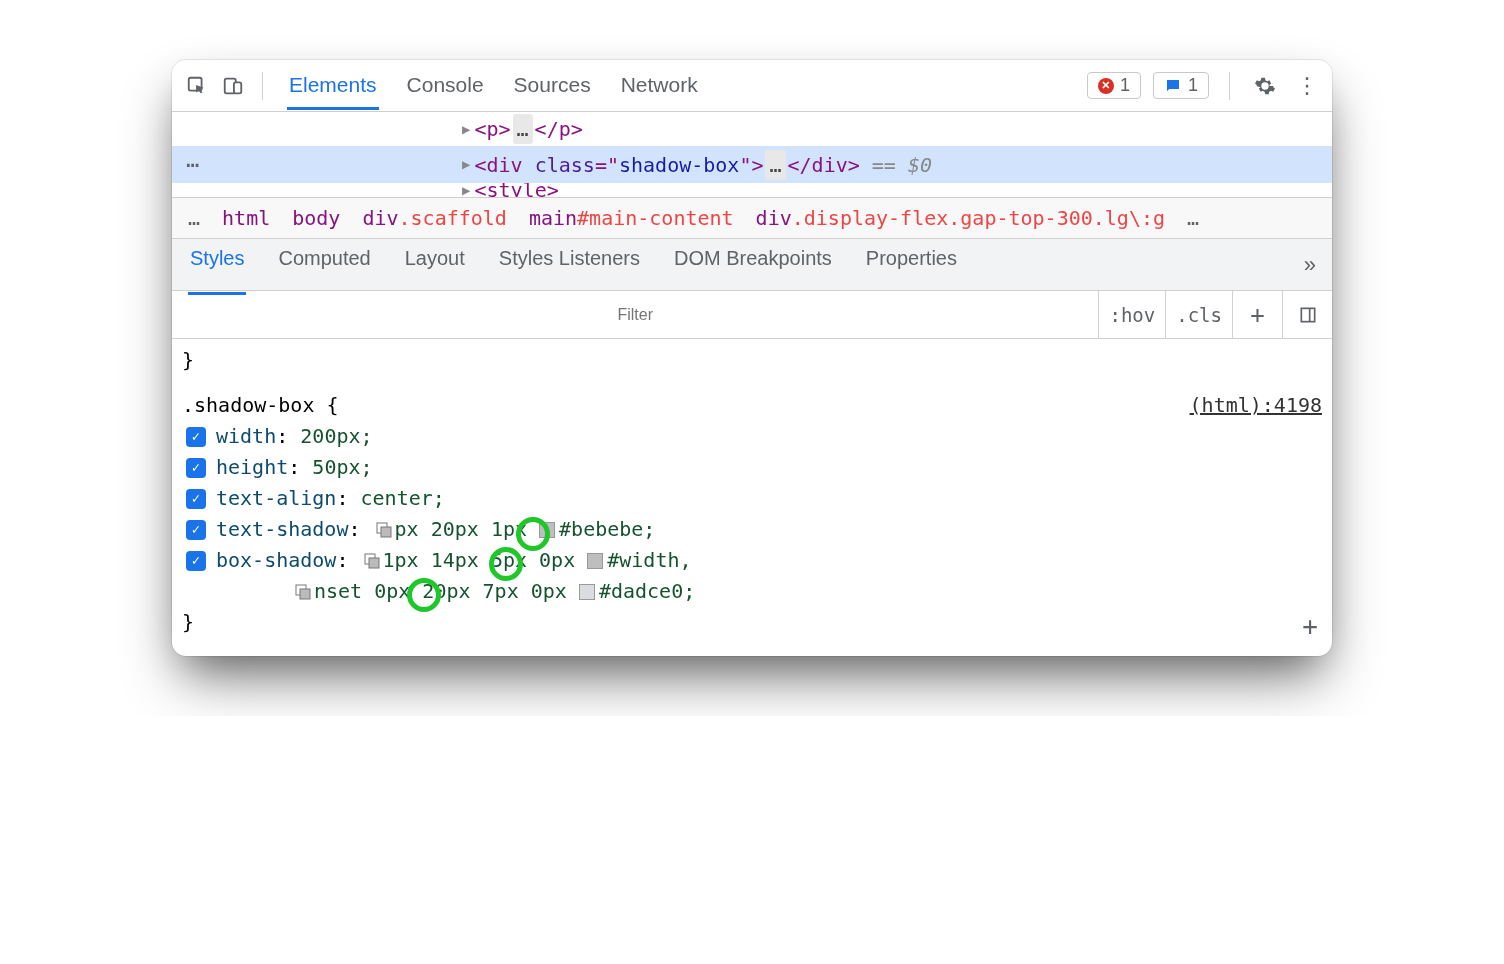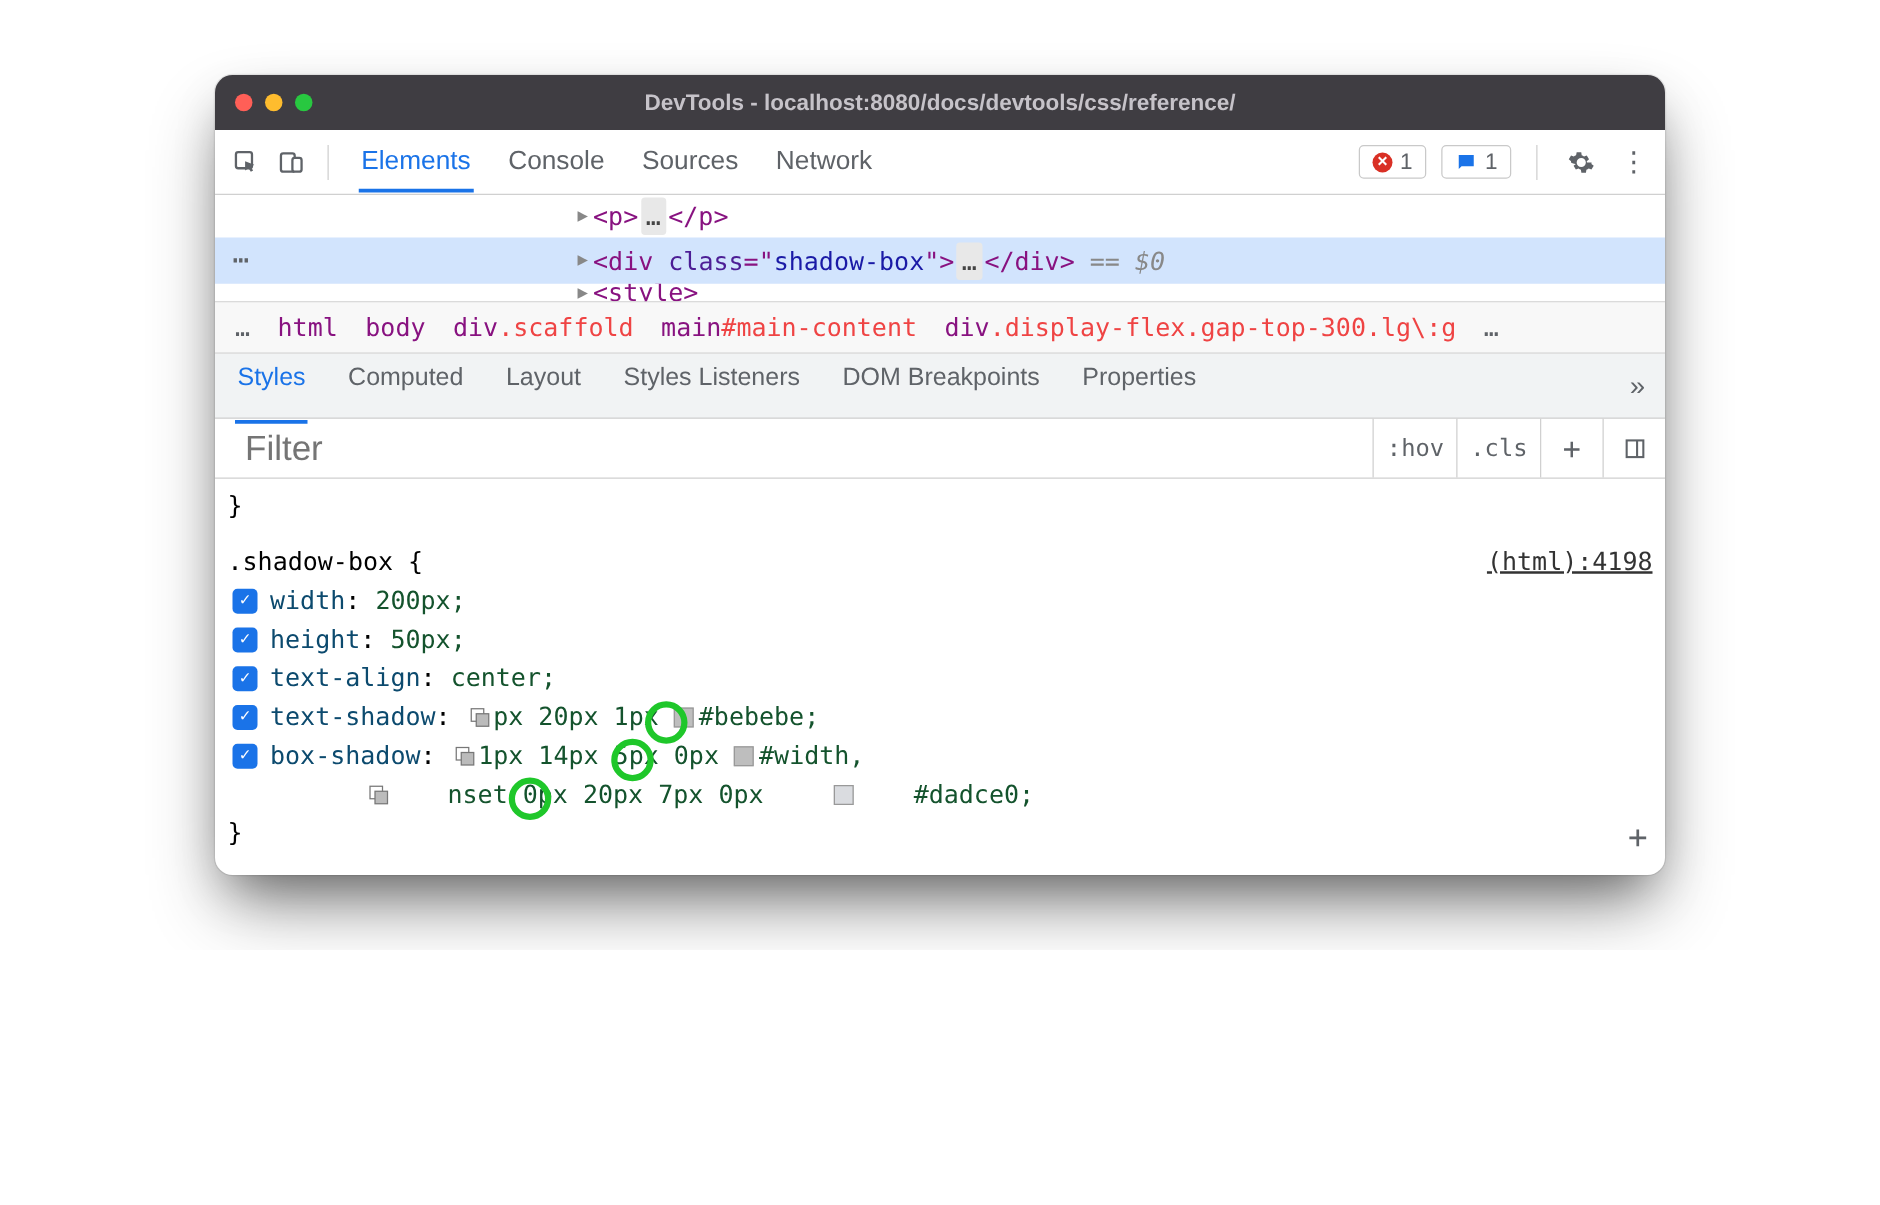--- a/index.html
+++ b/index.html
@@ -104,22 +104,22 @@
   }
   .subtab { padding:12px 2px 22px; border-bottom:3px solid transparent; }
   .subtab.active { color:#1a73e8; border-bottom-color:#1a73e8; }
   .sub-more { margin-left:auto; font-size:22px; color:#5f6368; }
   
   .filterbar {
     display:flex; align-items:center; border-bottom:1px solid #d0d0d0;
     height:48px;
   }
   .filter-input {
-    flex:1; border:none; outline:none; font-size:28px; color:#888;
-    padding:0 24px; font-family:inherit;
+    flex:1; border:none; outline:none; font-size:16px; color:#888;
+    padding:0 24px; font-family:inherit;text-align:center;
   }
   .fbtn {
     font-family:Menlo,Consolas,monospace; font-size:19px; color:#5f6368;
     padding:0 10px; border-left:1px solid #d0d0d0; height:100%;
     display:flex; align-items:center; justify-content:center;
     min-width:50px;
   }
   
   .styles {
     font-family:Menlo,Consolas,monospace; font-size:20px;
@@ -155,28 +155,20 @@
   .ring3 { left:235px; top:239px; }
   .plus-corner {
     position:absolute; right:14px; bottom:10px; color:#5f6368; font-size:26px;
   }
 </style>
 </head>
 <body>
 
 <div class="window">
 
-  <div class="titlebar">
-    <div class="traffic">
-      <div class="dot red"></div>
-      <div class="dot yellow"></div>
-      <div class="dot green"></div>
-    </div>
-    <div class="title-text">DevTools - localhost:8080/docs/devtools/css/reference/</div>
-  </div>
 
   <div class="toolbar">
     <div class="tb-icon">
       <svg viewBox="0 0 24 24" width="22" height="22" fill="none" stroke="currentColor" stroke-width="2">
         <rect x="3" y="3" width="14" height="14" rx="2"></rect>
           <path d="M11 11l8 3-3 2 2 3-2 1-2-3-3 2z" fill="currentColor" stroke="none"></path>
       </svg>
     </div>
     <div class="tb-icon">
       <svg viewBox="0 0 24 24" width="22" height="22" fill="none" stroke="currentColor" stroke-width="2">
@@ -301,21 +293,21 @@
       <span class="shadow-ico">
         <svg viewBox="0 0 20 20">
             <rect x="3" y="3" width="10" height="10" fill="#fff" stroke="#777"></rect>
             <rect x="7" y="7" width="10" height="10" fill="#bbb" stroke="#777"></rect>
           </svg>
       </span>
       <span class="val">1px 14px 5px 0px </span>
       <span class="swatch" style="background:#bebebe;"></span>
       <span class="val">#width,</span>
     </div>
-    <div class="decl" style="padding-left:110px;gap:44px;">
+    <div class="decl" style="padding-left:110px;">
       <span class="shadow-ico">
         <svg viewBox="0 0 20 20">
             <rect x="3" y="3" width="10" height="10" fill="#fff" stroke="#777"></rect>
             <rect x="7" y="7" width="10" height="10" fill="#bbb" stroke="#777"></rect>
           </svg>
       </span>
       <span class="val">nset 0px 20px 7px 0px </span>
       <span class="swatch" style="background:#dadce0;"></span>
       <span class="val">#dadce0;</span>
     </div>

